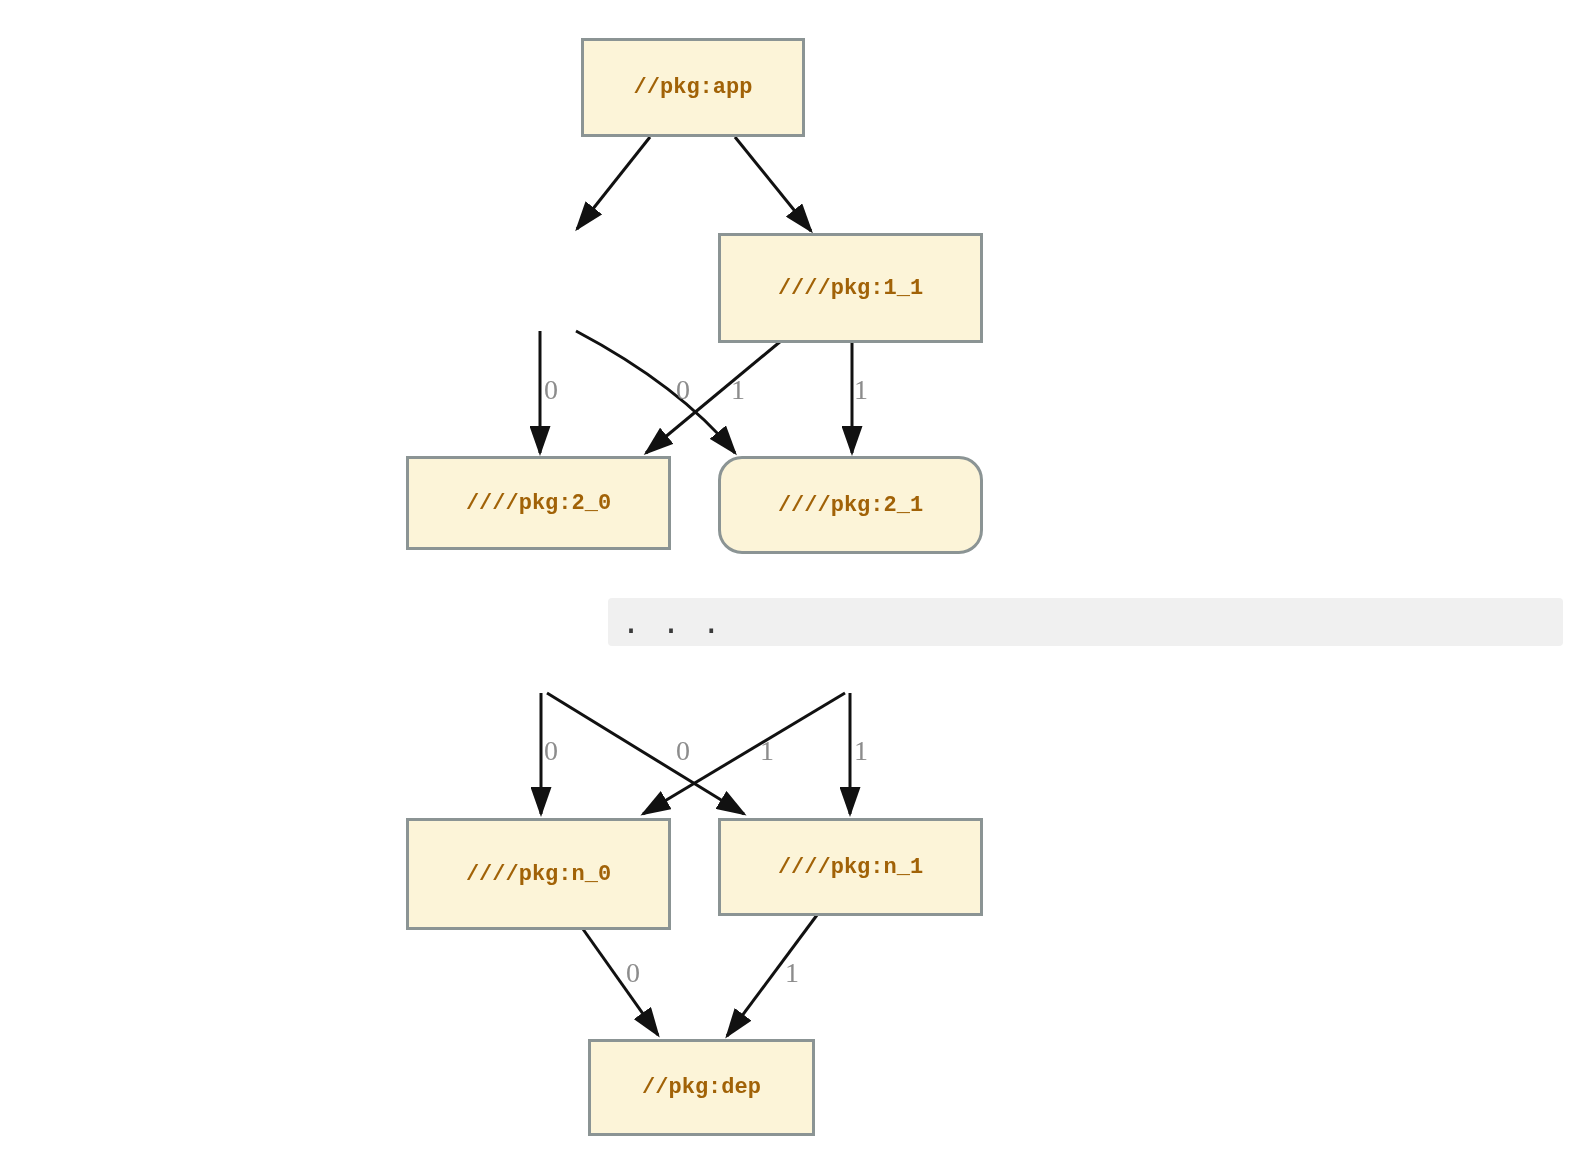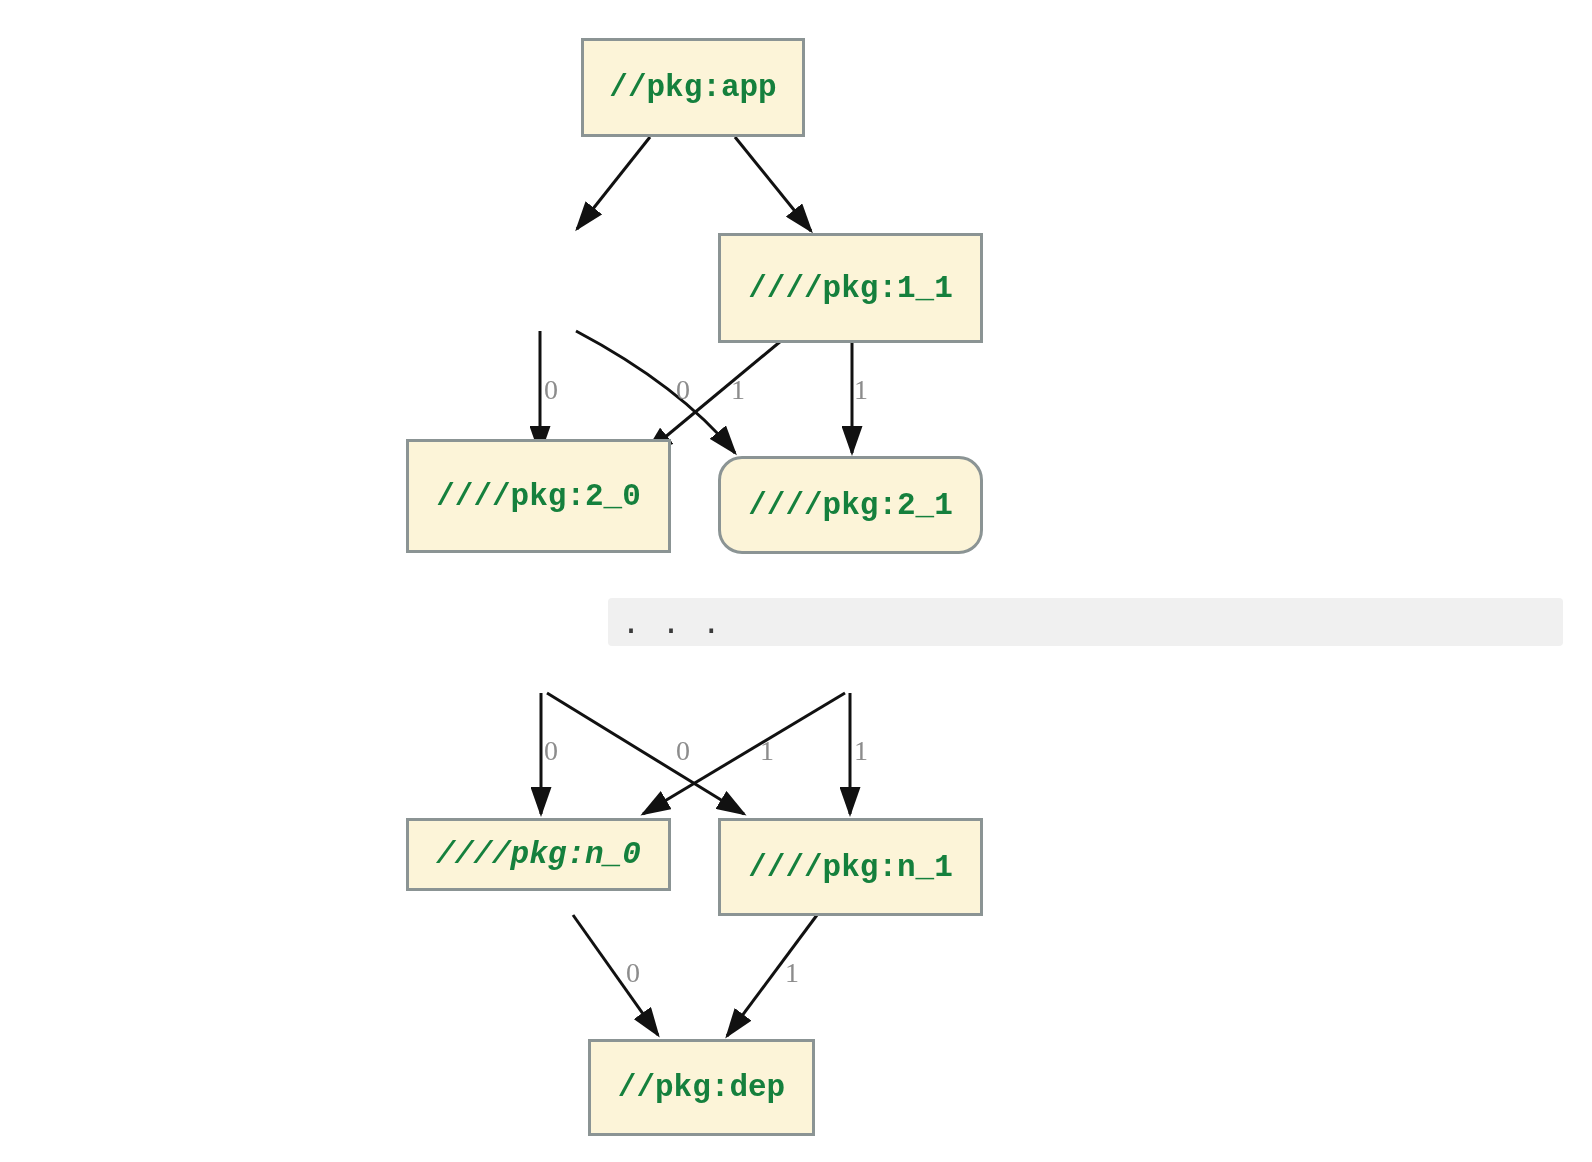--- a/index.html
+++ b/index.html
@@ -23,22 +23,22 @@
     background: #fcf4d8;
     border: 3px solid #8b9494;
     display: flex;
     align-items: center;
     justify-content: center;
     z-index: 2;
   }
   .gnode .lbl {
     font-family: "Liberation Mono", monospace;
     font-weight: 700;
-    font-size: 31px;
-    color: #15803d;
+    font-size: 22px;
+    color: #a16207;
     white-space: pre;
   }
   .edge-label {
     position: absolute;
     font-family: "Liberation Serif", serif;
     font-size: 28px;
     line-height: 1;
     color: #8c8c8c;
     z-index: 2;
     white-space: pre;
@@ -92,28 +92,28 @@
   </svg>
 
   <div class="gnode" style="left:581px; top:38px; width:224px; height:99px;">
     <span class="lbl">//pkg:app</span>
   </div>
 
   <div class="gnode" style="left:718px; top:233px; width:265px; height:110px;">
     <span class="lbl">////pkg:1_1</span>
   </div>
 
-  <div class="gnode" style="left:406px; top:439px; width:265px; height:114px;">
+  <div class="gnode" style="left:406px; top:456px; width:265px; height:94px;">
     <span class="lbl">////pkg:2_0</span>
   </div>
   <div class="gnode" style="left:718px; top:456px; width:265px; height:98px;border-radius:24px;">
     <span class="lbl">////pkg:2_1</span>
   </div>
 
-  <div class="gnode" style="left:406px; top:818px; width:265px; height:73px;font-style:italic;">
+  <div class="gnode" style="left:406px; top:818px; width:265px; height:112px;">
     <span class="lbl">////pkg:n_0</span>
   </div>
   <div class="gnode" style="left:718px; top:818px; width:265px; height:98px;">
     <span class="lbl">////pkg:n_1</span>
   </div>
 
   <div class="gnode" style="left:588px; top:1039px; width:227px; height:97px;">
     <span class="lbl">//pkg:dep</span>
   </div>
 

